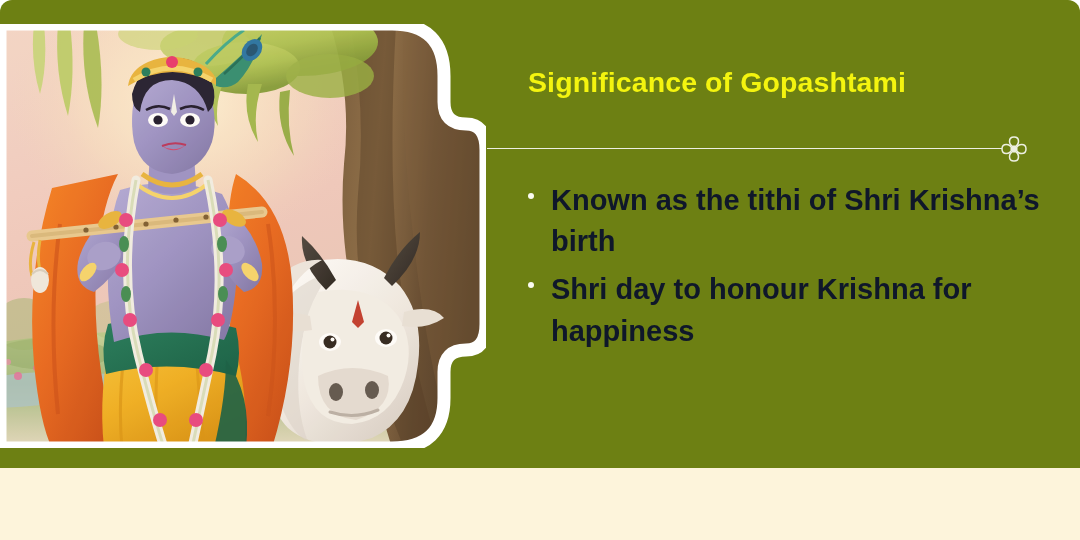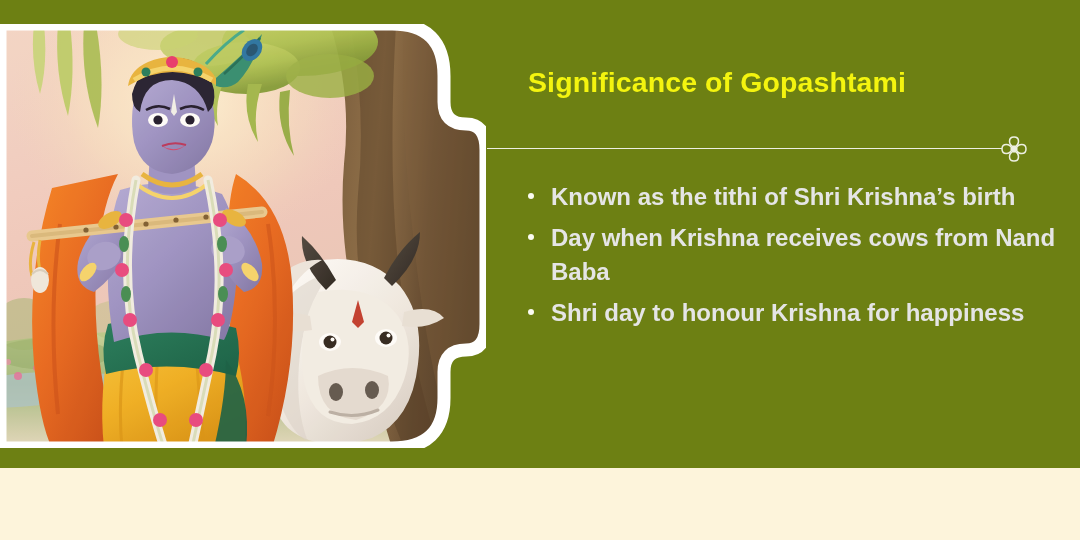--- a/index.html
+++ b/index.html
@@ -7,20 +7,21 @@
   html, body {
     width:1080px; height:540px;
     overflow:hidden;
     font-family:"Liberation Sans", sans-serif;
   }
 
   #slide {
     position:relative;
     width:1080px; height:540px;
     background:#6D8013;
+    border-radius:12px;
   }
 
   
   #bottom-band {
     position:absolute;
     left:0; right:0;
     top:468px; height:72px;
     background:#FDF4DB;
   }
 
@@ -72,23 +73,23 @@
   #bullets {
     position:absolute;
     left:28px; top:180px;
     width:552px;
     list-style:none;
   }
   #bullets li {
     position:relative;
     padding-left:36px;
     margin-bottom:7px;
-    font-size:24px;
+    font-size:29px;
     line-height:1.42;
-    color:#e5e5e5;
+    color:#0f172a;
     font-weight:600;
   }
   #bullets li::before {
     content:"";
     position:absolute;
     left:13px; top:13px;
     width:6px; height:6px;
     border-radius:50%;
     background:#FBFBF2;
   }
@@ -374,21 +375,20 @@
           <path d="M17,16 C15,10 7,10 7,16 C7,22 15,22 17,16 Z"></path>
 
           <path d="M21,16 C23,10 31,10 31,16 C31,22 23,22 21,16 Z"></path>
         </g>
         <path d="M19,12 L23,16 L19,20 L15,16 Z" fill="#EDEFE2"></path>
       </svg>
     </div>
 
     <ul id="bullets">
       <li>Known as the tithi of Shri Krishna’s birth</li>
-      <li>Day when Krishna receives cows from Nand Baba</li>
       <li>Shri day to honour Krishna for happiness</li>
     </ul>
   </div>
 
   <div id="bottom-band">
     
   </div>
 
 </div>
 

